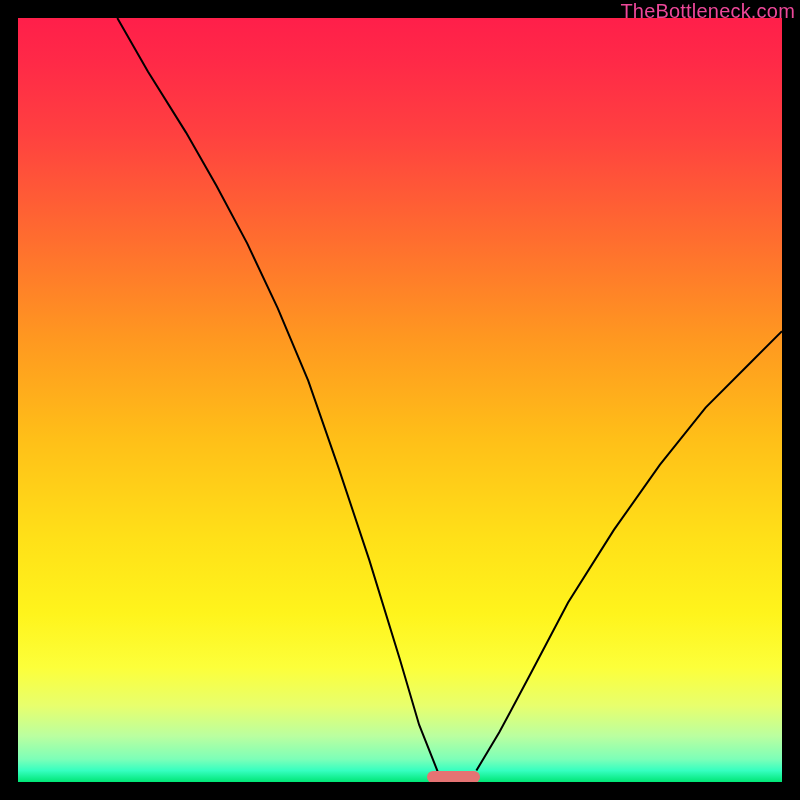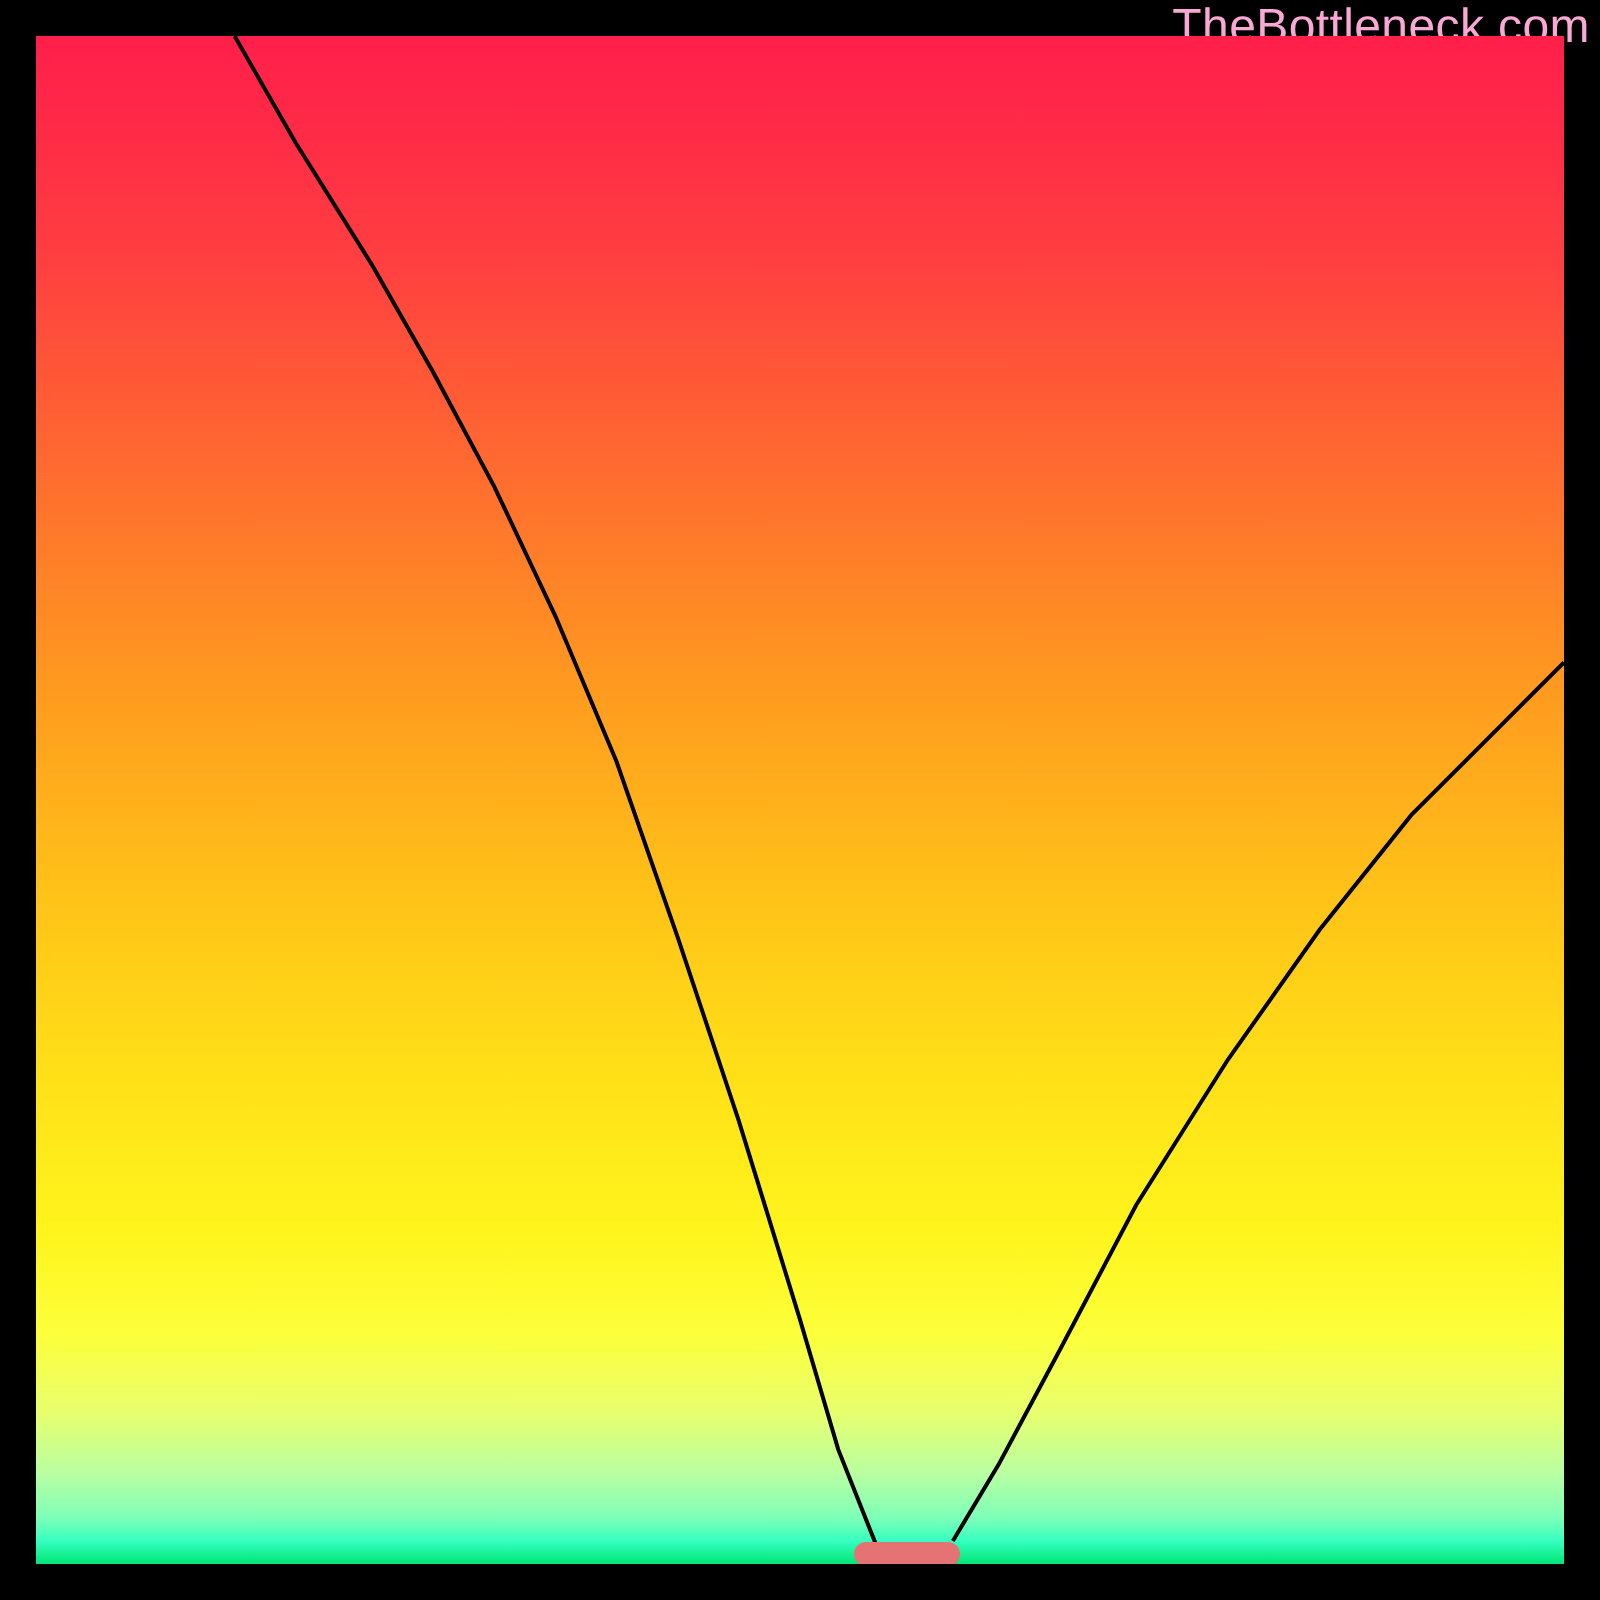--- a/index.html
+++ b/index.html
@@ -62,22 +62,22 @@
   .marker {
     position: absolute;
     width: 46px;
     height: 12px;
     border-radius: 6px;
   }
   .watermark {
     position: absolute;
     top: 0px;
     right: 5px;
-    font-size: 24px;
-    color: #f9a8d4;
+    font-size: 20px;
+    color: #ec4899;
     letter-spacing: 0.2px;
     font-weight: 500;
     user-select: none;
   }
 </style>
 </head>
 <body>
 
 <div class="frame">
 

